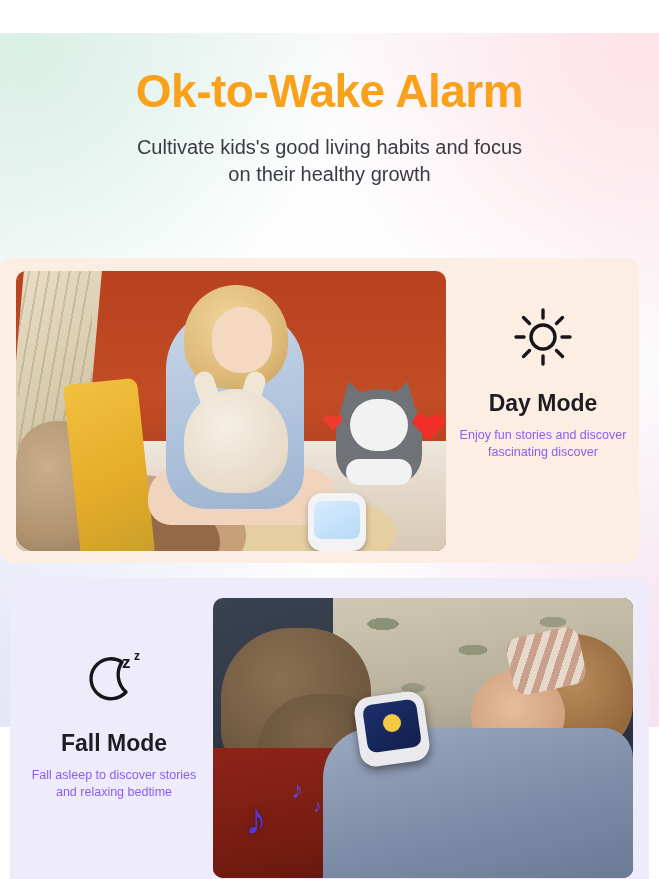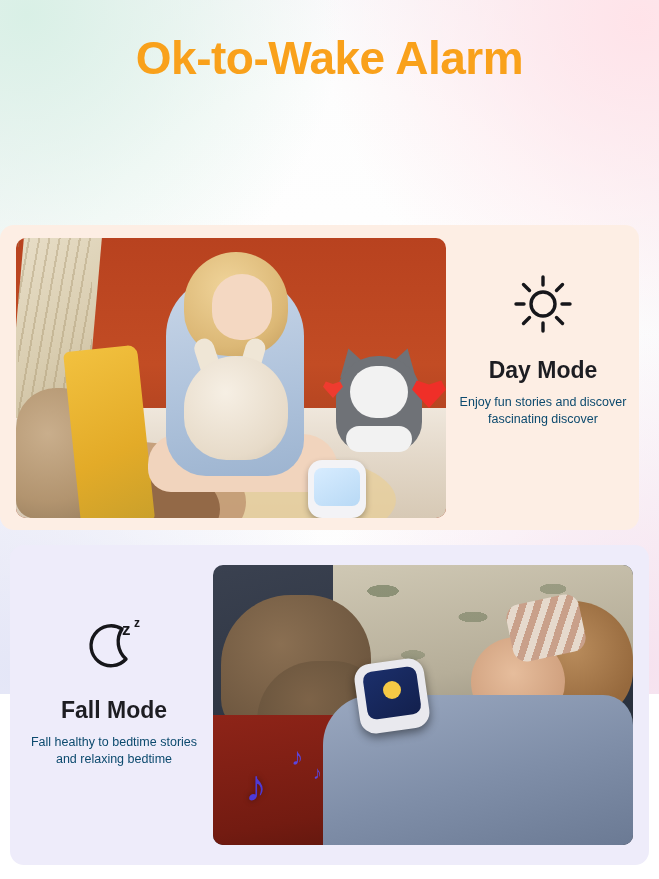--- a/index.html
+++ b/index.html
@@ -17,20 +17,21 @@
     position: relative;
     width: 659px;
     height: 694px;
     background:
       radial-gradient(circle at 4% 2%, #d9f0e6 0%, rgba(217,240,230,0) 34%),
       radial-gradient(circle at 97% 3%, #ffe3e9 0%, rgba(255,227,233,0) 34%),
       radial-gradient(circle at 2% 97%, #e4e6f7 0%, rgba(228,230,247,0) 36%),
       radial-gradient(circle at 98% 96%, #f6e2ef 0%, rgba(246,226,239,0) 36%),
       radial-gradient(circle at 50% 50%, #ffffff 0%, #fdfdfd 55%, #f6f4f8 100%);
     box-sizing: border-box;
+    margin-top: 33px;
   }
 
   
   .header {
     padding-top: 30px;
     text-align: center;
   }
   .title {
     font-size: 46px;
     line-height: 57px;
@@ -319,34 +320,38 @@
   }
   .mode-title {
     font-size: 23px;
     font-weight: bold;
     color: #1d1d22;
     margin: 0 0 10px;
   }
   .mode-desc {
     font-size: 12.5px;
     line-height: 17px;
-    color: #0c4a6e;
+    color: #8b5cf6;
     margin: 0 auto;
     width: 180px;
   }
 </style>
 </head>
 <body>
 
 <div class="page">
 
   <div class="header">
     <h1 class="title">
       <span>Ok-to-Wake Alarm</span>
     </h1>
+    <p class="subtitle">
+      <span>Cultivate kids's good living habits and focus</span><br>
+      <span>on their healthy growth</span>
+    </p>
   </div>
 
   <div class="card card-day">
 
     <div class="photo photo-day">
       <div class="day-scene">
         <div class="rug"></div>
         <div class="rug-arc3"></div>
         <div class="rug-arc1"></div>
         <div class="rug-arc2"></div>
@@ -402,21 +407,21 @@
     <div class="side side-night">
       <span class="mode-icon">
         <svg width="72" height="62" viewBox="0 0 72 62" aria-hidden="true">
           <path d="M44 16 a20 20 0 1 0 4 30 A23 23 0 0 1 44 16 Z" fill="none" stroke="#16161a" stroke-width="3.4" stroke-linejoin="round"></path>
           <text x="44" y="22" font-family="'Liberation Sans', sans-serif" font-size="17" font-weight="bold" fill="#16161a">z</text>
           <text x="56" y="14" font-family="'Liberation Sans', sans-serif" font-size="12" font-weight="bold" fill="#16161a">z</text>
         </svg>
       </span>
       <h2 class="mode-title">Fall Mode</h2>
       <p class="mode-desc">
-        <span>Fall healthy to bedtime stories</span><br>
+        <span>Fall asleep to discover stories</span><br>
         <span>and relaxing bedtime</span>
       </p>
     </div>
 
     <div class="photo photo-night">
       <div class="night-scene">
         <div class="pillow"></div>
         <div class="pillow-leaf"></div>
         <div class="bear-n"></div>
         <div class="bear-n2"></div>

